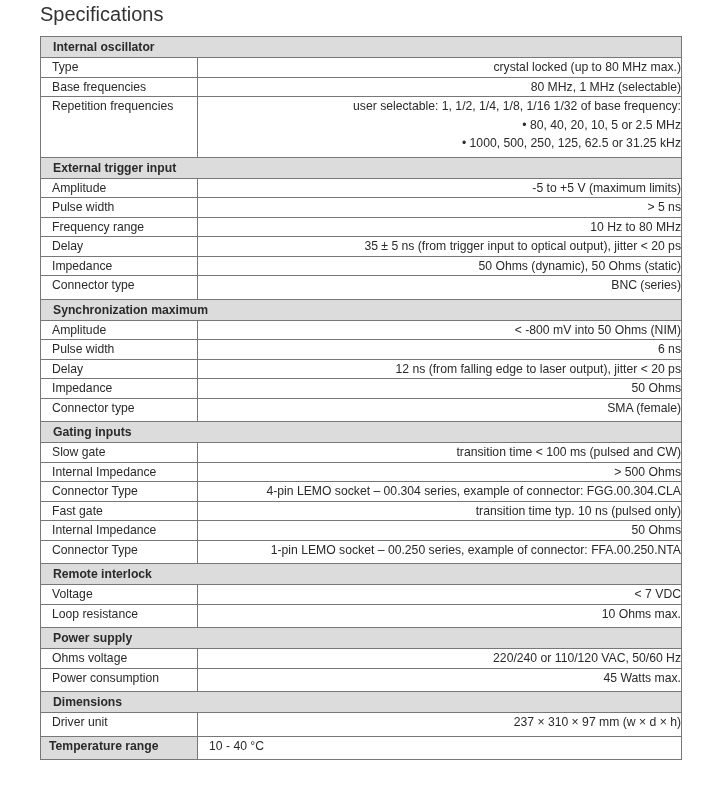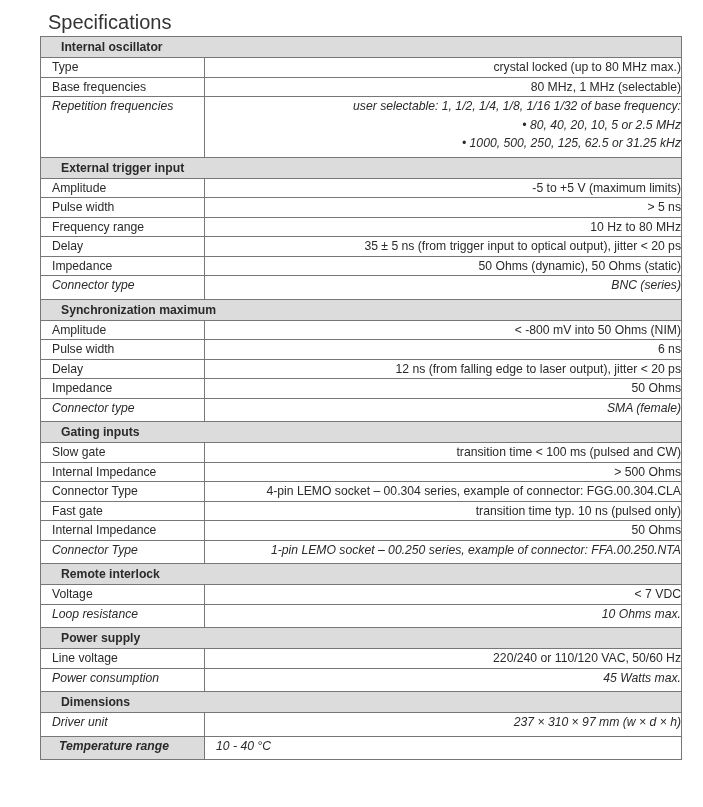--- a/index.html
+++ b/index.html
@@ -1,25 +1,25 @@
 <!DOCTYPE html>
 <html><head>
 <meta charset="utf-8">
 <style>
   html, body { margin: 0; padding: 0; background: #ffffff; }
   body { width: 703px; height: 807px; position: relative; font-family: "Liberation Sans", sans-serif; color: #222; }
-  .title { position: absolute; left: 40px; top: 3px; font-size: 20px; color: #333; font-weight: normal; margin: 8px; }
+  .title { position: absolute; left: 40px; top: 3px; font-size: 20px; color: #333; font-weight: normal; margin: 0; }
   table.spec { position: absolute; left: 40px; top: 36px; width: 642px; border-collapse: collapse; font-size: 12.2px; color: #2a2a2a; }
   table.spec td { border: 1px solid #777; padding: 0 0 0 11px; vertical-align: top; line-height: 18.5px; }
   table.spec td.lbl { width: 145px; }
   table.spec td.val { padding-left: 11px; }
-  tr.sec td { background: #dcdcdc; font-weight: bold; padding-left: 20px; height: 20px; line-height: 20px; }
+  tr.sec td { background: #dcdcdc; font-weight: bold; padding-left: 12px; height: 20px; line-height: 20px; }
   tr.row td { height: 18.5px; }
-  tr.last td { padding-bottom: 4px; font-style: italic; }
-  tr.temp td.lbl { background: #dcdcdc; font-weight: bold; padding-left: 18px; }
+  tr.last td { padding-bottom: 4px; }
+  tr.temp td.lbl { background: #dcdcdc; font-weight: bold; padding-left: 8px; }
   .line { display: block; text-align: right; }
 </style>
 </head>
 <body>
 
 <h1 class="title">Specifications</h1>
 
 <table class="spec">
   <tbody id="spec-body">
       <tr class="sec">
@@ -168,21 +168,21 @@
       <tr class="row last">
         <td class="lbl">Loop resistance</td>
         <td class="val">
           <span class="line">10 Ohms max.</span>
         </td>
       </tr>
       <tr class="sec">
         <td colspan="2">Power supply</td>
       </tr>
       <tr class="row">
-        <td class="lbl">Line voltage</td>
+        <td class="lbl">Ohms voltage</td>
         <td class="val">
           <span class="line">220/240 or 110/120 VAC, 50/60 Hz</span>
         </td>
       </tr>
       <tr class="row last">
         <td class="lbl">Power consumption</td>
         <td class="val">
           <span class="line">45 Watts max.</span>
         </td>
       </tr>

